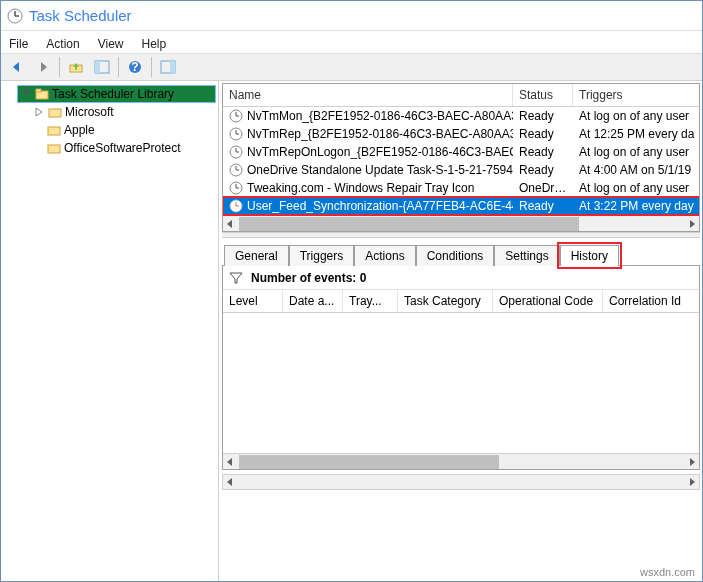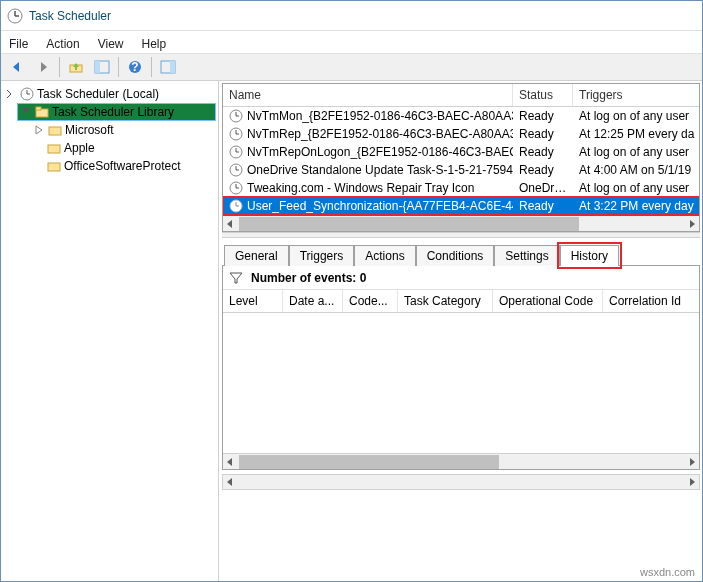--- a/index.html
+++ b/index.html
@@ -1,20 +1,20 @@
 <!DOCTYPE html>
 <html><head>
 <meta charset="utf-8">
 <style>
   * { box-sizing: border-box; margin: 0; padding: 0; font-family: "Segoe UI", Tahoma, sans-serif; font-size: 12px; }
   body { background: #fff; width: 703px; height: 582px; overflow: hidden; }
   .window { width: 703px; height: 582px; border: 1px solid #6b8fb5; display: flex; flex-direction: column; background: #fff; }
   .titlebar { height: 30px; background: #fff; display: flex; align-items: center; padding: 0 6px; border-bottom: 1px solid #e0e0e0; }
   .titlebar .app-icon { width: 16px; height: 16px; margin-right: 6px; }
-  .titlebar .title { font-size: 12px; color: #0c4a6e; }
+  .titlebar .title { font-size: 15px; color: #3b82f6; }
   .menubar { height: 22px; display: flex; align-items: flex-end; padding: 0 0; gap: 2px; background: #fff; }
   .menubar span { padding: 2px 8px; color: #222; cursor: default; }
   .toolbar { height: 28px; border-top: 1px solid #e0e0e0; border-bottom: 1px solid #d0d0d0; background: #f0f0f0; display: flex; align-items: center; padding: 0 4px; gap: 2px; }
   .toolbar .btn { width: 24px; height: 24px; display: flex; align-items: center; justify-content: center; border: 1px solid transparent; }
   .toolbar .sep { width: 1px; height: 20px; background: #c0c0c0; margin: 0 2px; }
   .content { flex: 1; display: flex; overflow: hidden; }
   .tree-panel { width: 218px; min-width: 218px; border-right: 1px solid #d0d0d0; padding: 4px 2px; overflow: auto; background: #fff; }
   .tree-item { display: flex; align-items: center; height: 18px; padding: 0 2px; gap: 3px; white-space: nowrap; }
   .tree-item.selected { background: #15803d; border: 1px solid #7abdf7; }
   .tree-arrow { width: 12px; height: 12px; display:inline-flex; align-items:center; justify-content:center; }
@@ -105,33 +105,20 @@
     <div class="btn">
         <svg width="16" height="16">
           <rect x="1" y="2" width="14" height="12" fill="none" stroke="#6aa6d6"></rect>
           <rect x="10" y="2" width="5" height="12" fill="#bcdcf4"></rect>
         </svg>
       </div>
   </div>
 
   <div class="content">
     <div class="tree-panel">
-      <div class="tree-item">
-        <span class="tree-arrow">
-            <svg width="10" height="10">
-              <path d="M1 1 L5 5 L1 9" fill="none" stroke="#555"></path>
-            </svg>
-          </span>
-        <svg width="14" height="14">
-            <circle cx="7" cy="7" r="6" fill="#fff" stroke="#888"></circle>
-            <line x1="7" y1="7" x2="7" y2="3" stroke="#555"></line>
-            <line x1="7" y1="7" x2="10" y2="7" stroke="#555"></line>
-          </svg>
-        <span>Task Scheduler (Local)</span>
-      </div>
       <div class="tree-item selected" style="margin-left:14px">
         <span class="tree-arrow">
             <svg width="10" height="10">
               <path d="M1 1 L9 1 L5 7 Z" fill="#555"></path>
             </svg>
           </span>
         <svg width="14" height="14">
             <rect x="1" y="4" width="12" height="8" fill="#ffe39a" stroke="#caa53e"></rect>
             <rect x="1" y="2" width="5" height="3" fill="#ffe39a" stroke="#caa53e"></rect>
           </svg>
@@ -275,21 +262,21 @@
       <div class="detail-box">
         <div class="detail-toolbar">
           <svg width="14" height="14">
               <path d="M1 2 L13 2 L8 8 L8 12 L6 12 L6 8 Z" fill="none" stroke="#555"></path>
             </svg>
           <span>Number of events: 0</span>
         </div>
         <div class="detail-cols">
           <div class="dcol" style="width:60px">Level</div>
           <div class="dcol" style="width:60px">Date a...</div>
-          <div class="dcol" style="width:55px">Code...</div>
+          <div class="dcol" style="width:55px">Tray...</div>
           <div class="dcol" style="width:95px">Task Category</div>
           <div class="dcol" style="width:110px">Operational Code</div>
           <div class="dcol" style="width:90px;border-right:none">Correlation Id</div>
         </div>
         <div class="detail-body"></div>
         <div class="hscroll">
           <svg width="14" height="14">
               <path d="M9 3 L4 7 L9 11 Z" fill="#606060"></path>
             </svg>
           <div class="thumb" style="width:260px; margin-left:2px;"></div>

